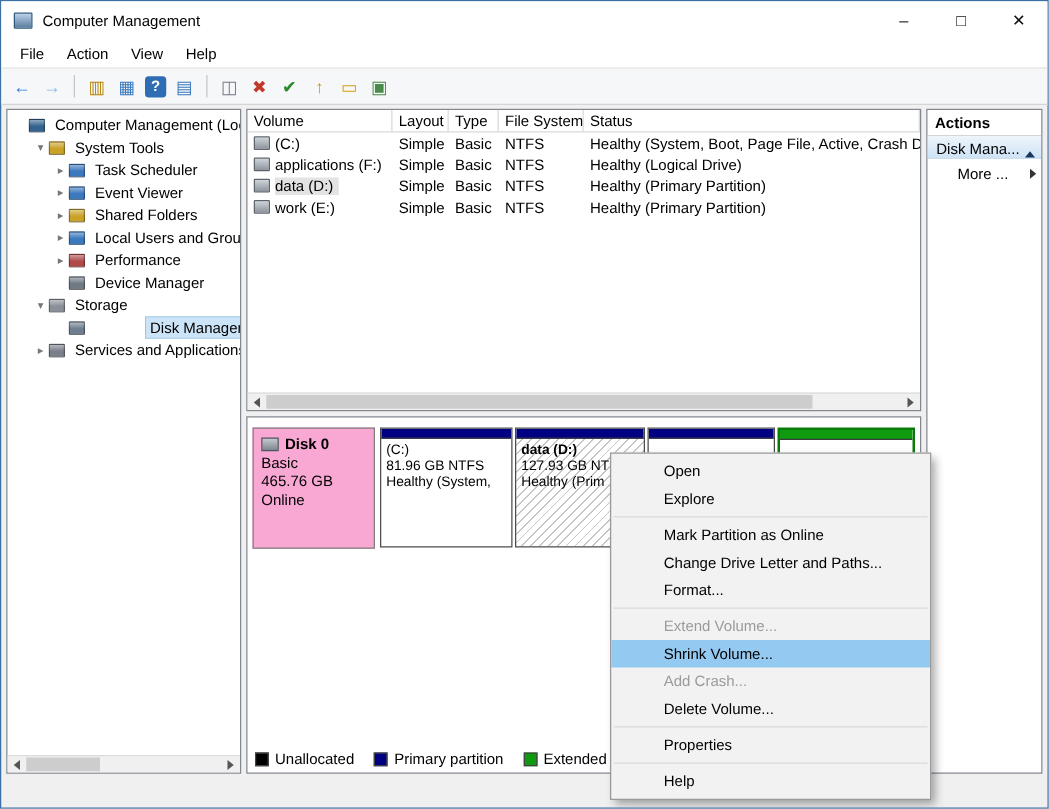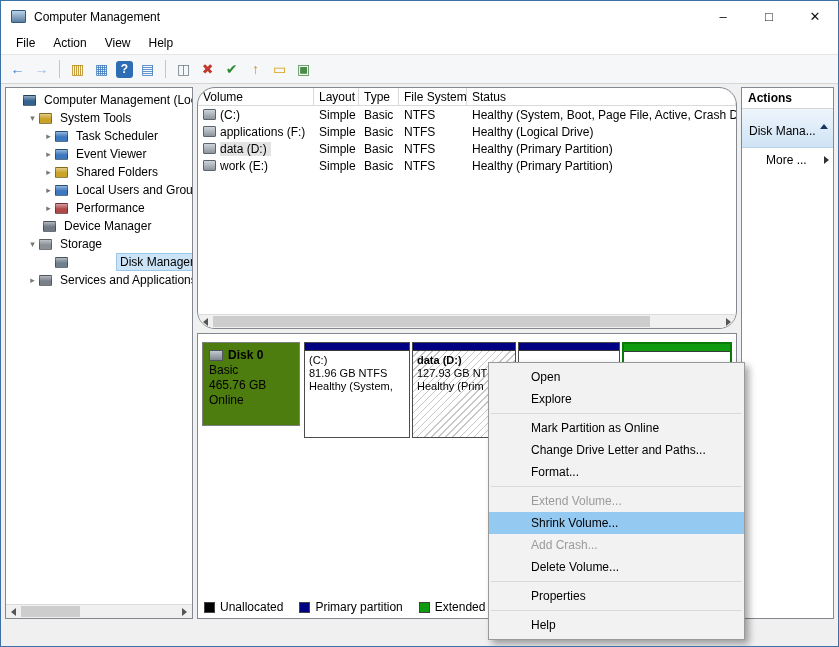--- a/index.html
+++ b/index.html
@@ -19,21 +19,21 @@
   .menubar { position: absolute; top: 31px; left: 0; right: 0; height: 22px; background: #fff; display: flex; align-items: center; padding-left: 6px; }
   .menu-item { padding: 3px 9px; }
   
   .toolbar { position: absolute; top: 53px; left: 0; right: 0; height: 30px; background: #f6f7f9; border-top: 1px solid #e6e6e6; border-bottom: 1px solid #d5d5d5; display: flex; align-items: center; padding-left: 7px; gap: 5px; }
   .tb-icon { width: 19px; height: 19px; display: flex; align-items: center; justify-content: center; font-size: 14px; line-height: 1; }
   .tb-badge { border-radius: 3px; font-size: 12px; font-weight: bold; width: 17px; height: 17px; }
   .tb-sep { width: 1px; height: 18px; background: #c6c6c6; margin: 0 3px; }
   
   .pane { position: absolute; background: #fff; border: 1px solid #828790; overflow: hidden; }
   .tree-pane    { left: 4px;   top: 86px;  width: 188px; height: 532px; }
-  .vol-pane     { left: 196px; top: 86px;  width: 540px; height: 242px; border-radius: 18px; }
+  .vol-pane     { left: 196px; top: 86px;  width: 540px; height: 242px; }
   .disk-pane    { left: 196px; top: 332px; width: 540px; height: 286px; }
   .actions-pane { left: 740px; top: 86px;  width: 93px;  height: 532px; }
   
   .tree { padding-top: 3px; }
   .tree-row { height: 18px; display: flex; align-items: center; white-space: nowrap; }
   .expander { width: 13px; text-align: center; font-size: 9px; color: #777; flex: 0 0 13px; }
   .tree-icon { width: 13px; height: 11px; border-radius: 1px; margin-right: 5px; flex: 0 0 13px; border: 1px solid rgba(0,0,0,.35); background-image: linear-gradient(rgba(255,255,255,.45), rgba(255,255,255,0) 55%); }
   .tree-label { padding: 1px 3px; }
   .tree-label.sel { background: #cce4f7; outline: 1px solid #9bc7e8; margin-left: 44px; }
   
@@ -47,40 +47,40 @@
   .hscroll { position: absolute; left: 0; right: 0; bottom: 0; height: 14px; background: #f0f0f0; border-top: 1px solid #dcdcdc; display: flex; align-items: center; }
   .hs-btn { width: 15px; height: 100%; display: flex; align-items: center; justify-content: center; }
   .hs-track { flex: 1; height: 100%; position: relative; }
   .hs-thumb { position: absolute; top: 1px; bottom: 1px; background: #cdcdcd; }
   .arr { width: 0; height: 0; border-style: solid; display: inline-block; }
   .arr-left  { border-width: 4px 5px 4px 0; border-color: transparent #555 transparent transparent; }
   .arr-right { border-width: 4px 0 4px 5px; border-color: transparent transparent transparent #555; }
   .arr-up    { border-width: 0 4px 5px 4px; border-color: transparent transparent #16365c transparent; }
   .arr-right-sm { border-width: 4px 0 4px 5px; border-color: transparent transparent transparent #333; }
   
-  .disk-info { position: absolute; left: 4px; top: 8px; width: 98px; height: 84px; background: #4d7c0f; border: 1px solid #7f7f7f; padding: 5px 6px; line-height: 15px; }
+  .disk-info { position: absolute; left: 4px; top: 8px; width: 98px; height: 97px; background: #f9a8d4; border: 1px solid #7f7f7f; padding: 5px 6px; line-height: 15px; }
   .disk-info .disk-title { font-weight: bold; display: flex; align-items: center; gap: 5px; }
   .disk-icon { width: 14px; height: 11px; background: linear-gradient(#c4c9cf, #7e868f); border: 1px solid #4e555d; }
   .part { position: absolute; top: 8px; height: 96px; border: 1px solid #4c4c4c; background: #fff; overflow: hidden; }
   .part.hatched { background: repeating-linear-gradient(135deg, #ffffff 0 4px, #c6c6c6 4px 5px); }
   .part.part-sel { border: 2px solid #0a7a0a; }
   .strip { height: 8px; border-bottom: 1px solid #3a3a3a; }
   .part-body { padding: 3px 4px; font-size: 11px; line-height: 13px; white-space: nowrap; }
   .pl.bold { font-weight: bold; }
   .legend { position: absolute; left: 6px; bottom: 4px; display: flex; gap: 16px; align-items: center; }
   .legend-item { display: flex; align-items: center; gap: 5px; }
   .legend-swatch { width: 11px; height: 11px; border: 1px solid #444; display: inline-block; }
   
   .context-menu { position: absolute; left: 487px; top: 361px; width: 257px; background: #f2f2f2; border: 1px solid #999; box-shadow: 4px 4px 7px rgba(0,0,0,.35); padding: 3px 0; z-index: 50; }
   .cm-item { height: 22px; display: flex; align-items: center; padding-left: 42px; white-space: nowrap; }
   .cm-item.disabled { color: #9b9b9b; }
   .cm-sep { height: 1px; background: #d9d9d9; margin: 3px 2px; }
   
   .actions-header { height: 21px; border-bottom: 1px solid #d5d5d5; font-weight: bold; display: flex; align-items: center; padding-left: 6px; }
-  .actions-sub { height: 39px; background: linear-gradient(#eef5fc, #cfe3f5); border-bottom: 1px solid #b9d3ea; display: flex; align-items: flex-start; padding: 15px 5px 0 7px; }
+  .actions-sub { height: 18px; background: linear-gradient(#eef5fc, #cfe3f5); border-bottom: 1px solid #b9d3ea; display: flex; align-items: flex-end; padding: 0 5px 0 7px; }
   .actions-sub .spacer, .actions-more .spacer { flex: 1; }
   .actions-more { height: 23px; display: flex; align-items: center; padding: 0 4px 0 24px; }
 </style>
 </head>
 <body>
 
 <div class="window">
 
   <div class="titlebar">
     <span class="app-icon"></span>
@@ -146,21 +146,21 @@
         <div class="tree-row" style="padding-left: 36px;">
           <span class="expander">▸</span>
           <span class="tree-icon" style="background-color: rgb(59, 120, 189);"></span>
           <span class="tree-label">Local Users and Groups</span>
         </div>
         <div class="tree-row" style="padding-left: 36px;">
           <span class="expander">▸</span>
           <span class="tree-icon" style="background-color: rgb(176, 74, 74);"></span>
           <span class="tree-label">Performance</span>
         </div>
-        <div class="tree-row" style="padding-left: 24px;">
+        <div class="tree-row" style="padding-left: 36px;">
           <span class="expander"></span>
           <span class="tree-icon" style="background-color: rgb(112, 122, 132);"></span>
           <span class="tree-label">Device Manager</span>
         </div>
         <div class="tree-row" style="padding-left: 20px;">
           <span class="expander">▾</span>
           <span class="tree-icon" style="background-color: rgb(138, 144, 152);"></span>
           <span class="tree-label">Storage</span>
         </div>
         <div class="tree-row" style="padding-left: 36px;">

